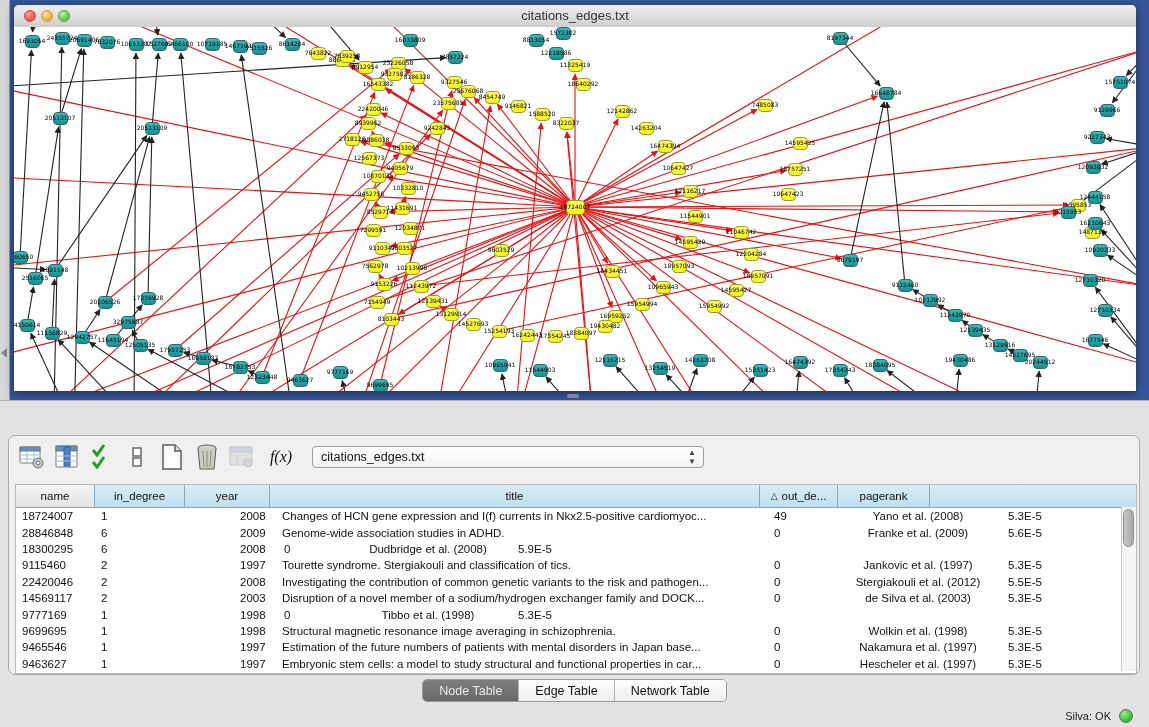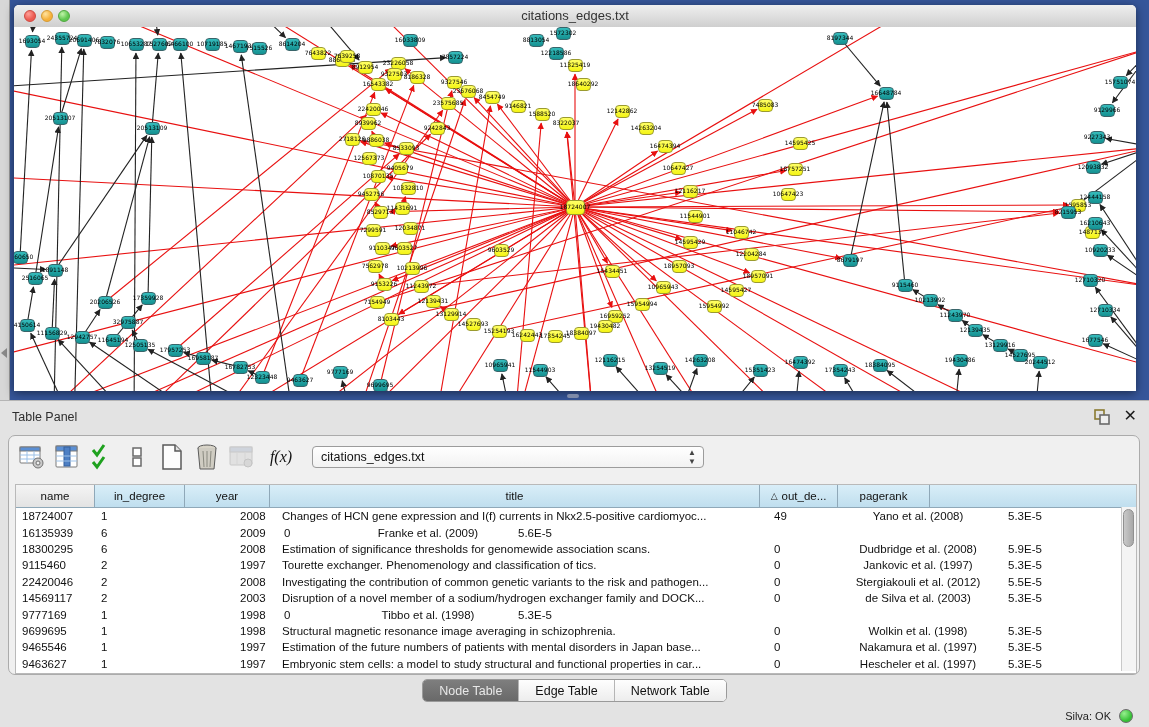--- a/index.html
+++ b/index.html
@@ -522,30 +522,20 @@
         <div class="gnode t" style="left: 938.5px; top: 326.5px;"></div>
         <div class="glabel" style="left: 946px; top: 333px;">19430486</div>
         <div class="gnode t" style="left: 1018.5px; top: 328.5px;"></div>
         <div class="glabel" style="left: 1026px; top: 335px;">20244512</div>
       </div>
   </div>
   <div class="splitter-dot"></div>
 </div>
 
 <div class="table-panel">
-  <div class="panel-header">
-    <span class="panel-title">Table Panel</span>
-    <span class="float-btn">
-      <svg width="18" height="18" viewBox="0 0 18 18">
-        <rect x="2" y="2" width="9" height="9" fill="none" stroke="#8a7a30" stroke-width="1.6"></rect>
-        <rect x="7" y="7" width="9" height="9" fill="#efefef" stroke="#6a6a6a" stroke-width="1.6"></rect>
-      </svg>
-    </span>
-    <span class="close-btn">✕</span>
-  </div>
 
   <div class="panel-body">
     <div class="toolbar">
       <span class="tbtn">
         <svg width="26" height="26" viewBox="0 0 26 26">
           <rect x="1" y="3" width="20" height="16" rx="1" fill="#fff" stroke="#7a7a7a"></rect>
           <rect x="1" y="3" width="20" height="4" fill="#5b8fd4" stroke="#7a7a7a"></rect>
           <line x1="8" y1="7" x2="8" y2="19" stroke="#9cc1e8"></line>
             <line x1="15" y1="7" x2="15" y2="19" stroke="#9cc1e8"></line>
           <line x1="1" y1="11" x2="21" y2="11" stroke="#9cc1e8"></line>
@@ -634,43 +624,43 @@
             <div class="td c0">18724007</div>
             <div class="td c1">1</div>
             <div class="td c2">2008</div>
             <div class="td c3">Changes of HCN gene expression and I(f) currents in Nkx2.5-positive cardiomyoc...</div>
             <div class="td c4">49</div>
             <div class="td c5">Yano et al. (2008)</div>
             <div class="td c6">5.3E-5</div>
             <div class="td cfill"></div>
           </div>
           <div class="trow">
-            <div class="td c0">16135939</div>
+            <div class="td c0">28846848</div>
             <div class="td c1">6</div>
             <div class="td c2">2009</div>
+            <div class="td c3">Genome-wide association studies in ADHD.</div>
             <div class="td c4">0</div>
             <div class="td c5">Franke et al. (2009)</div>
             <div class="td c6">5.6E-5</div>
             <div class="td cfill"></div>
           </div>
           <div class="trow">
             <div class="td c0">18300295</div>
             <div class="td c1">6</div>
             <div class="td c2">2008</div>
-            <div class="td c3">Estimation of significance thresholds for genomewide association scans.</div>
             <div class="td c4">0</div>
             <div class="td c5">Dudbridge et al. (2008)</div>
             <div class="td c6">5.9E-5</div>
             <div class="td cfill"></div>
           </div>
           <div class="trow">
             <div class="td c0">9115460</div>
             <div class="td c1">2</div>
             <div class="td c2">1997</div>
-            <div class="td c3">Tourette exchanger. Phenomenology and classification of tics.</div>
+            <div class="td c3">Tourette syndrome. Stergiakouli and classification of tics.</div>
             <div class="td c4">0</div>
             <div class="td c5">Jankovic et al. (1997)</div>
             <div class="td c6">5.3E-5</div>
             <div class="td cfill"></div>
           </div>
           <div class="trow">
             <div class="td c0">22420046</div>
             <div class="td c1">2</div>
             <div class="td c2">2008</div>
             <div class="td c3">Investigating the contribution of common genetic variants to the risk and pathogen...</div>

